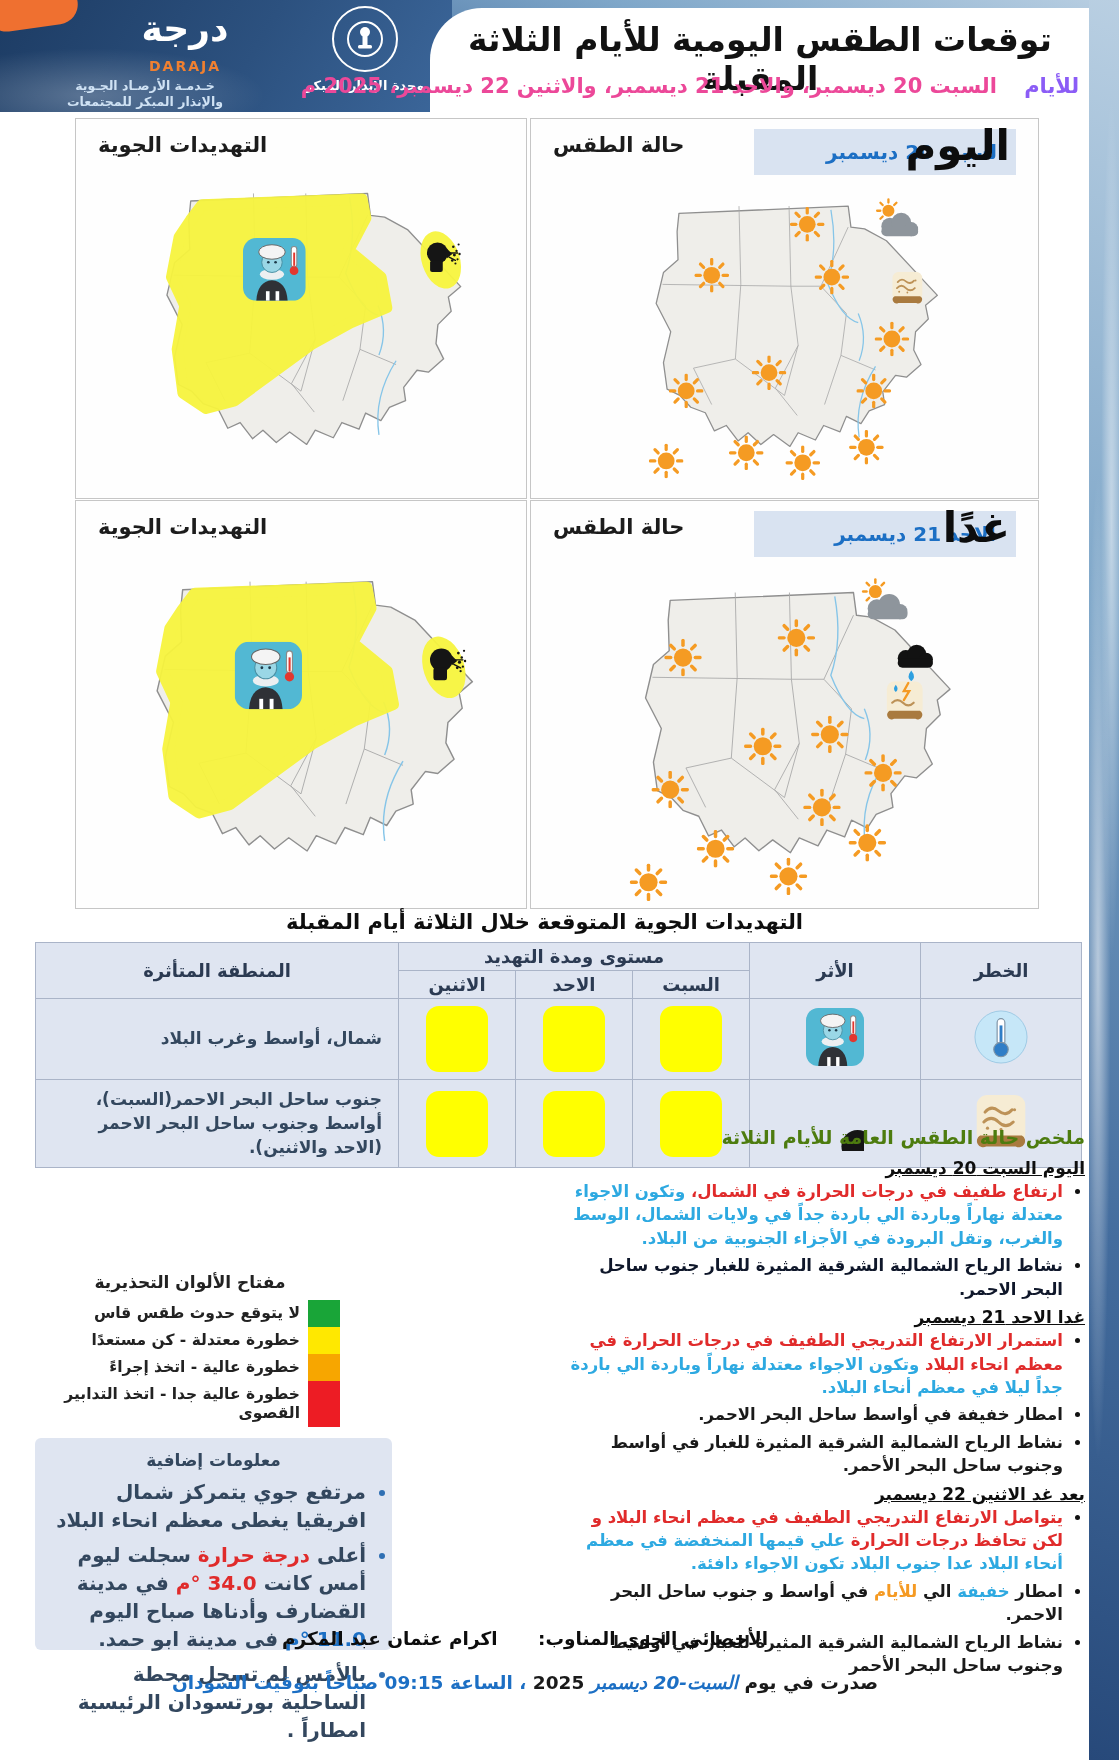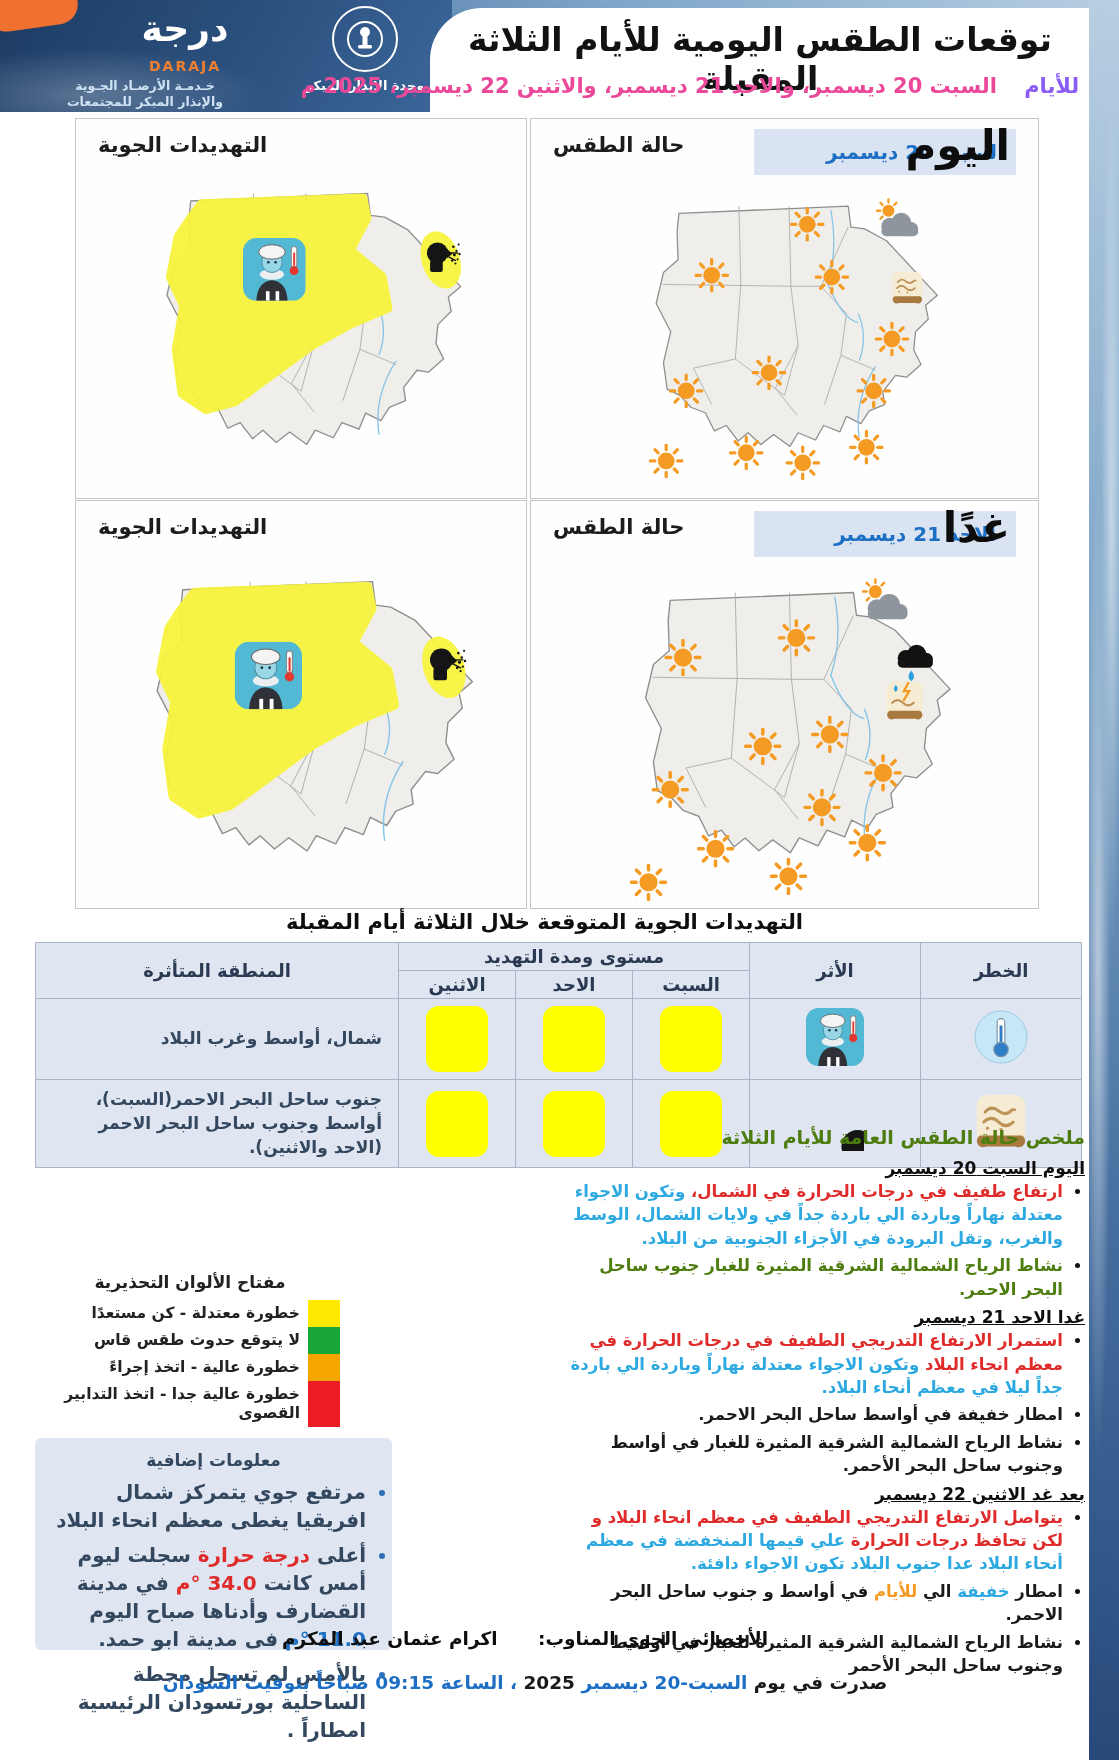--- a/index.html
+++ b/index.html
@@ -379,26 +379,26 @@
           </td>
           <td class="region-cell">جنوب ساحل البحر الاحمر(السبت)، أواسط وجنوب ساحل البحر الاحمر (الاحد والاثنين).</td>
         </tr>
       </tbody>
   </table>
 
   <div id="legend">
     <div class="legend-title">مفتاح الألوان التحذيرية</div>
     <div id="legend-items">
         <div class="legend-item">
+          <div class="legend-swatch" style="height: 27px; background: rgb(25, 165, 56);"></div>
+          <div class="legend-label">لا يتوقع حدوث طقس قاس</div>
+        </div>
+        <div class="legend-item">
           <div class="legend-swatch" style="height: 27px; background: rgb(255, 232, 0);"></div>
           <div class="legend-label">خطورة معتدلة - كن مستعدًا</div>
-        </div>
-        <div class="legend-item">
-          <div class="legend-swatch" style="height: 27px; background: rgb(25, 165, 56);"></div>
-          <div class="legend-label">لا يتوقع حدوث طقس قاس</div>
         </div>
         <div class="legend-item">
           <div class="legend-swatch" style="height: 27px; background: rgb(247, 166, 0);"></div>
           <div class="legend-label">خطورة عالية - اتخذ إجراءً</div>
         </div>
         <div class="legend-item">
           <div class="legend-swatch" style="height: 46px; background: rgb(237, 28, 36);"></div>
           <div class="legend-label">خطورة عالية جدا - اتخذ التدابير القصوى</div>
         </div>
       </div>
@@ -412,35 +412,35 @@
         <li><span style="color: rgb(51, 71, 94);">بالأمس لم تسجل محطة الساحلية بورتسودان الرئيسية امطاراً .</span></li>
       </ul>
   </div>
 
   <div id="summary">
     <div class="sum-title">ملخص حالة الطقس العامة للأيام الثلاثة</div>
     <div id="summary-sections">
         <div class="sum-heading">اليوم السبت 20 ديسمبر</div>
         <ul>
           <li><span style="color: rgb(224, 43, 43);">ارتفاع طفيف في درجات الحرارة في الشمال، </span><span style="color: rgb(45, 169, 225);">وتكون الاجواء معتدلة نهاراً وباردة الي باردة جداً في ولايات الشمال، الوسط والغرب، وتقل البرودة في الأجزاء الجنوبية من البلاد.</span></li>
-          <li><span style="color: #4d7c0f;">نشاط الرياح الشمالية الشرقية المثيرة للغبار  جنوب ساحل البحر الاحمر.</span></li>
+          <li><span style="color: #0f172a;">نشاط الرياح الشمالية الشرقية المثيرة للغبار  جنوب ساحل البحر الاحمر.</span></li>
         </ul>
         <div class="sum-heading">غدا الاحد 21 ديسمبر</div>
         <ul>
           <li><span style="color: rgb(224, 43, 43);">استمرار الارتفاع التدريجي الطفيف  في درجات الحرارة في معظم انحاء البلاد </span><span style="color: rgb(45, 169, 225);">وتكون الاجواء معتدلة نهاراً وباردة الي باردة جداً ليلا في معظم أنحاء البلاد.</span></li>
           <li><span style="color: rgb(26, 26, 26);">امطار خفيفة في أواسط ساحل البحر الاحمر.</span></li>
           <li><span style="color: rgb(26, 26, 26);">نشاط الرياح الشمالية الشرقية المثيرة للغبار في أواسط وجنوب ساحل البحر الأحمر.</span></li>
         </ul>
         <div class="sum-heading">بعد غد الاثنين 22 ديسمبر</div>
         <ul>
           <li><span style="color: rgb(224, 43, 43);">يتواصل الارتفاع التدريجي الطفيف في معظم انحاء البلاد و لكن تحافظ درجات الحرارة </span><span style="color: rgb(45, 169, 225);">علي قيمها المنخفضة في معظم أنحاء البلاد عدا جنوب البلاد تكون الاجواء دافئة.</span></li>
           <li><span style="color: rgb(26, 26, 26);">امطار </span><span style="color: rgb(45, 169, 225);">خفيفة</span><span style="color: rgb(26, 26, 26);">  الي </span><span style="color: rgb(245, 154, 35);">للأيام </span><span style="color: rgb(26, 26, 26);">في أواسط و جنوب ساحل البحر الاحمر.</span></li>
           <li><span style="color: rgb(26, 26, 26);">نشاط الرياح الشمالية الشرقية المثيرة للغبار في أواسط وجنوب ساحل البحر الأحمر</span></li>
         </ul>
       </div>
   </div>
 
   <div id="footer-line1">
     <span>الأخصائي الجوي المناوب:</span>
     <span class="duty-name">اكرام عثمان عبد المكرم</span>
   </div>
-  <div id="footer-line2"><span style="color: rgb(26, 26, 26);">صدرت في يوم </span><span style="color: rgb(28, 111, 196);">السبت-20 ديسمبر  </span><span style="color: rgb(26, 26, 26);">2025</span><span style="color: rgb(28, 111, 196);"> ، الساعة 09:15 صباحاً بتوقيت السودان</span></div>
+  <div id="footer-line2"><span style="color: rgb(26, 26, 26);">صدرت في يوم </span><span style="color: rgb(28, 111, 196); font-style: italic;">السبت-20 ديسمبر  </span><span style="color: rgb(26, 26, 26);">2025</span><span style="color: rgb(28, 111, 196);"> ، الساعة 09:15 صباحاً بتوقيت السودان</span></div>
 </div>
 
 </body></html>

